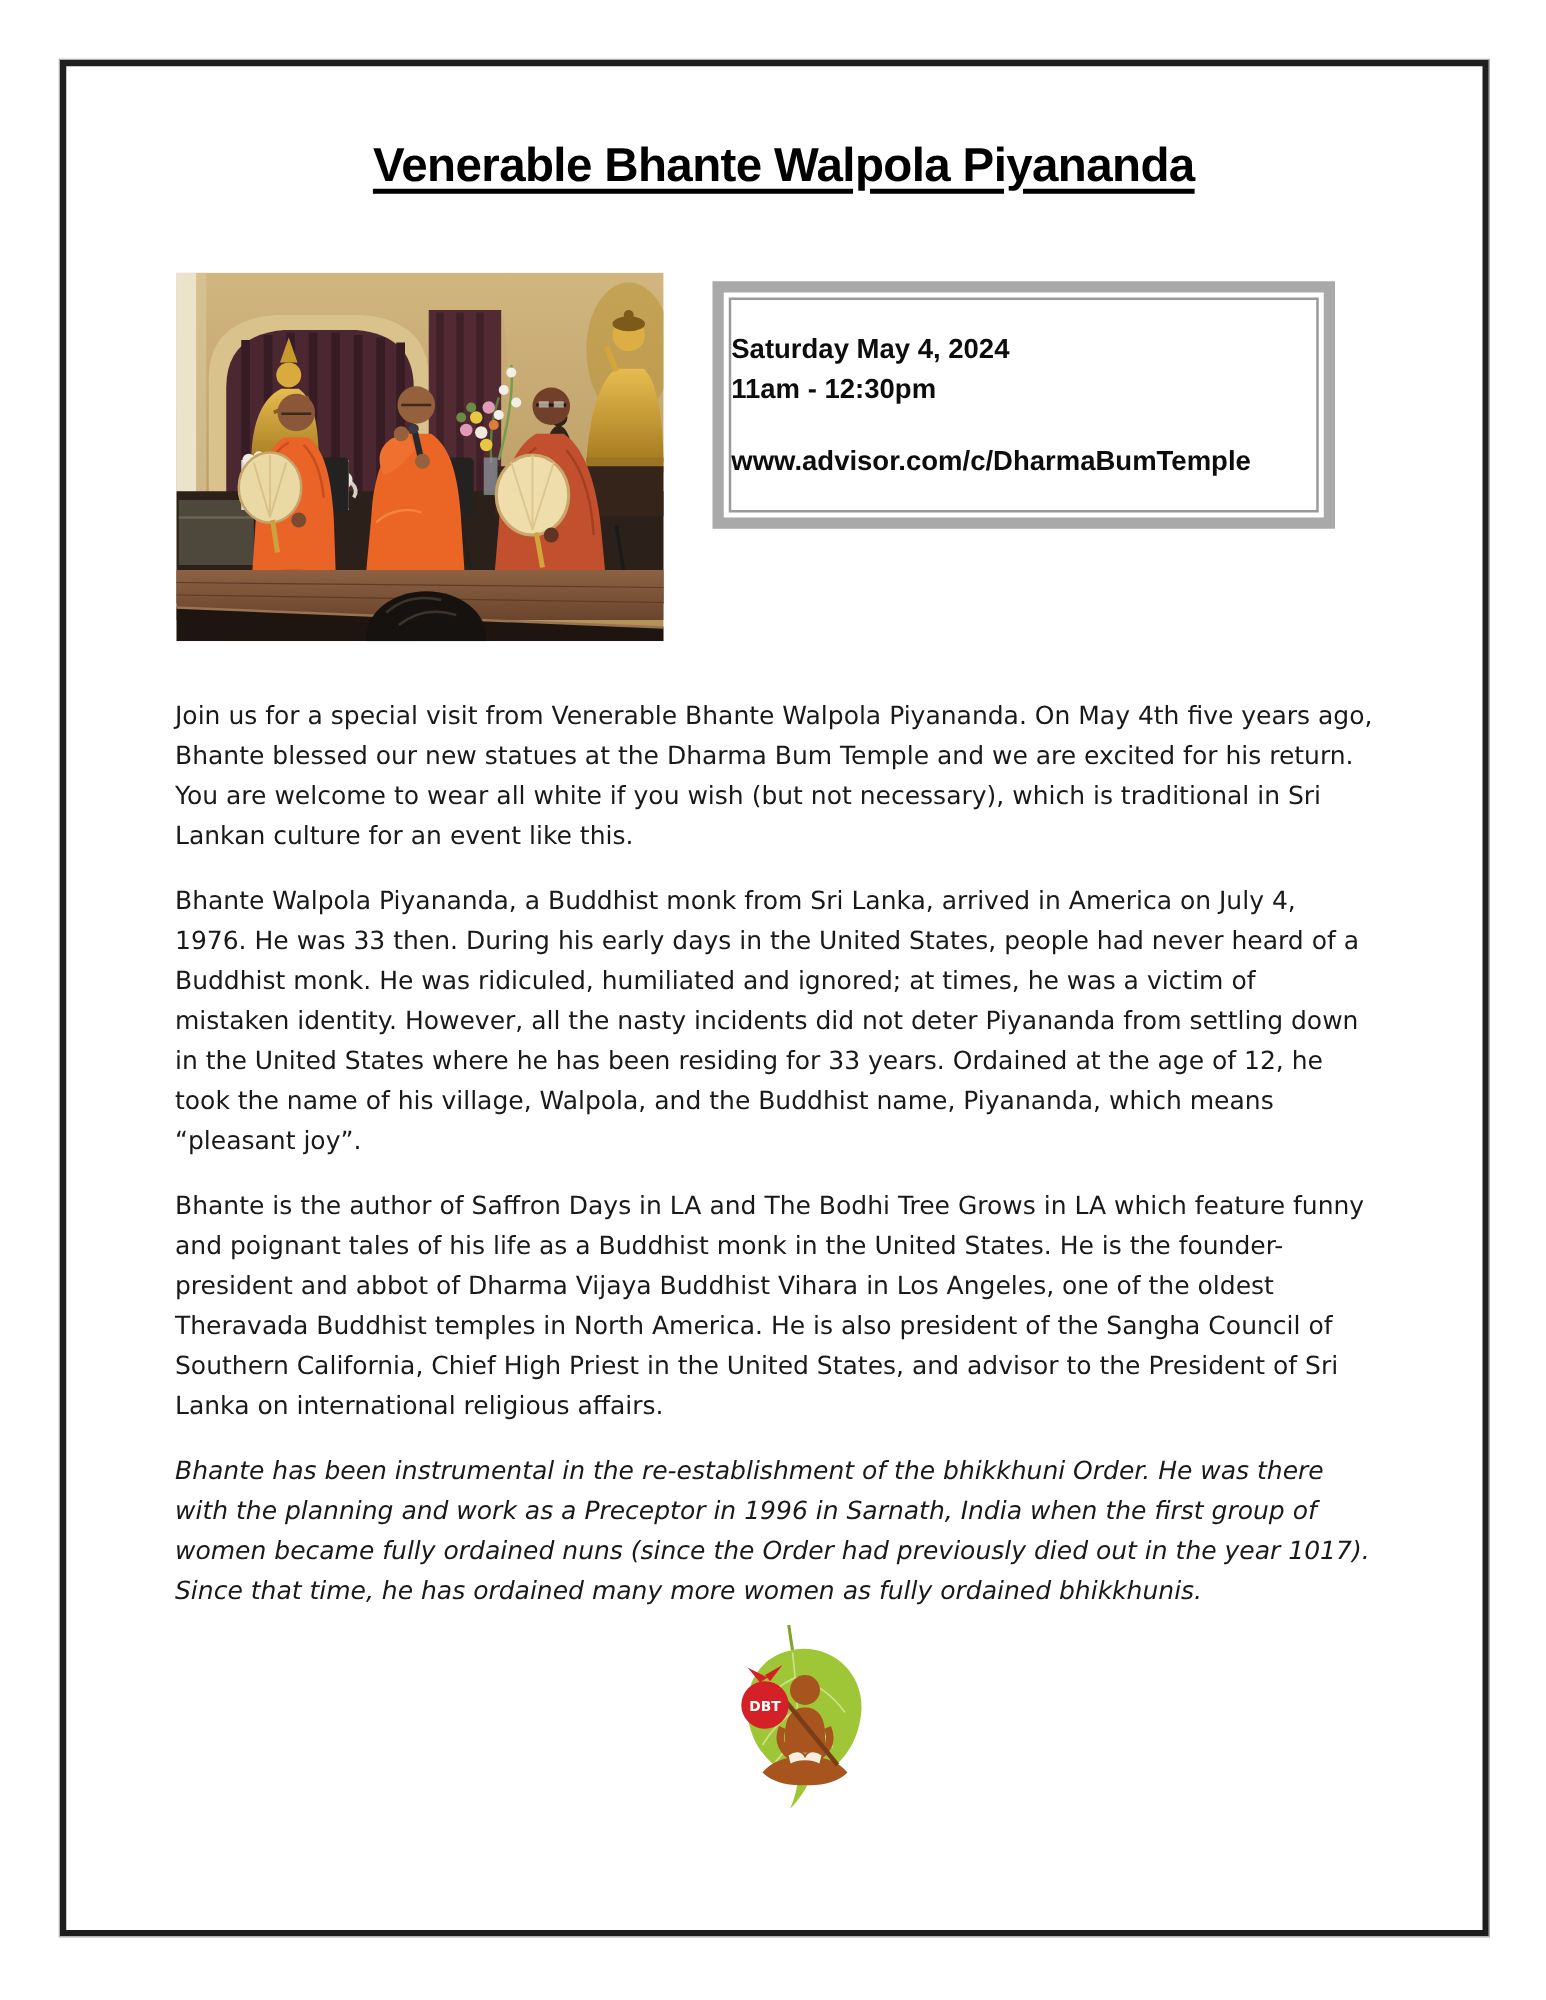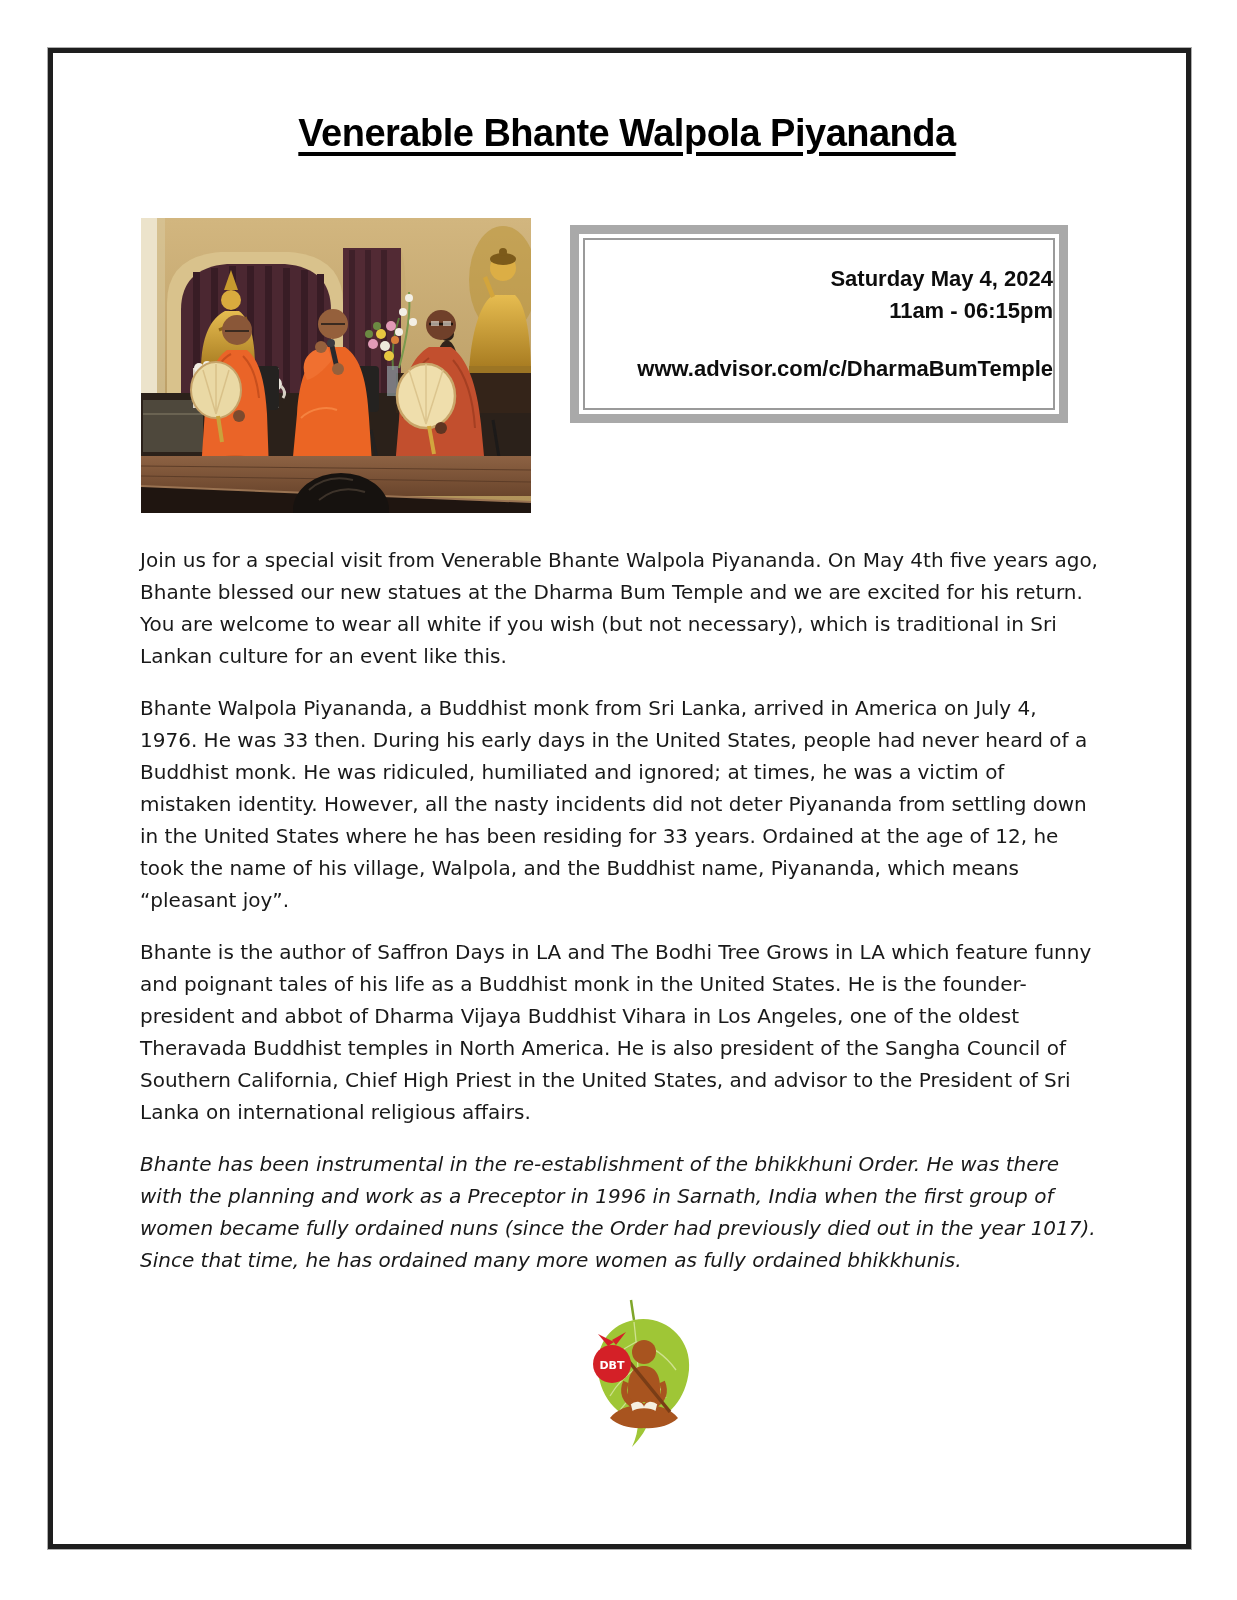--- a/index.html
+++ b/index.html
@@ -36,28 +36,28 @@
     position:absolute;left:570px;top:225px;width:498px;height:198px;
     box-sizing:border-box;
     border:9px solid #a9a9a9;
     background:#ffffff;
     padding:4px;
   }
   .infobox-inner{
     box-sizing:border-box;height:100%;
     border:2px solid #9a9a9a;
     display:flex;flex-direction:column;justify-content:center;
-    text-align:right;
+    text-align:left;
     font-family:"Liberation Sans","DejaVu Sans",sans-serif;
     font-weight:bold;font-size:22px;line-height:32px;color:#0d0d0d;
   }
   .infobox-inner p{margin:0;}
   .infobox-gap{height:26px;}
   .bodytext{
-    position:absolute;left:140px;top:544px;width:958px;
+    position:absolute;left:140px;top:556px;width:958px;
     font-size:20px;line-height:32px;color:#191919;
   }
   .bodytext p{margin:0 0 20px 0;}
   .bodytext p:last-child{margin-bottom:0;font-style:italic;}
   .logo{
     position:absolute;left:572px;top:1296px;width:134px;height:152px;
   }
   .footer{
     position:absolute;left:0;right:0;top:1468px;
     text-align:center;
@@ -237,21 +237,21 @@
         <ellipse cx="200" cy="292" rx="48" ry="37" fill="#16120f"></ellipse>
         <path d="M168,272 Q186,256 212,262" stroke="#3d332a" stroke-width="2" fill="none"></path>
         <path d="M178,282 Q198,266 224,274" stroke="#3d332a" stroke-width="2" fill="none"></path>
       </g>
     </svg>
   </div>
 
   <div class="infobox">
     <div class="infobox-inner">
       <p>Saturday May 4, 2024</p>
-      <p>11am - 06:15pm</p>
+      <p>11am - 12:30pm</p>
       <p class="infobox-gap"></p>
       <p>www.advisor.com/c/DharmaBumTemple</p>
     </div>
   </div>
 
   <div class="bodytext">
     <p>Join us for a special visit from Venerable Bhante Walpola Piyananda. On May 4th five years ago, Bhante blessed our new statues at the Dharma Bum Temple and we are excited for his return. You are welcome to wear all white if you wish (but not necessary), which is traditional in Sri Lankan culture for an event like this.</p>
     <p>Bhante Walpola Piyananda, a Buddhist monk from Sri Lanka, arrived in America on July 4, 1976. He was 33 then. During his early days in the United States, people had never heard of a Buddhist monk. He was ridiculed, humiliated and ignored; at times, he was a victim of mistaken identity. However, all the nasty incidents did not deter Piyananda from settling down in the United States where he has been residing for 33 years. Ordained at the age of 12, he took the name of his village, Walpola, and the Buddhist name, Piyananda, which means “pleasant joy”.</p>
     <p>Bhante is the author of Saffron Days in LA and The Bodhi Tree Grows in LA which feature funny and poignant tales of his life as a Buddhist monk in the United States. He is the founder-president and abbot of Dharma Vijaya Buddhist Vihara in Los Angeles, one of the oldest Theravada Buddhist temples in North America. He is also president of the Sangha Council of Southern California, Chief High Priest in the United States, and advisor to the President of Sri Lanka on international religious affairs.</p>
     <p>Bhante has been instrumental in the re-establishment of the bhikkhuni Order. He was there with the planning and work as a Preceptor in 1996 in Sarnath, India when the first group of women became fully ordained nuns (since the Order had previously died out in the year 1017). Since that time, he has ordained many more women as fully ordained bhikkhunis.</p>

